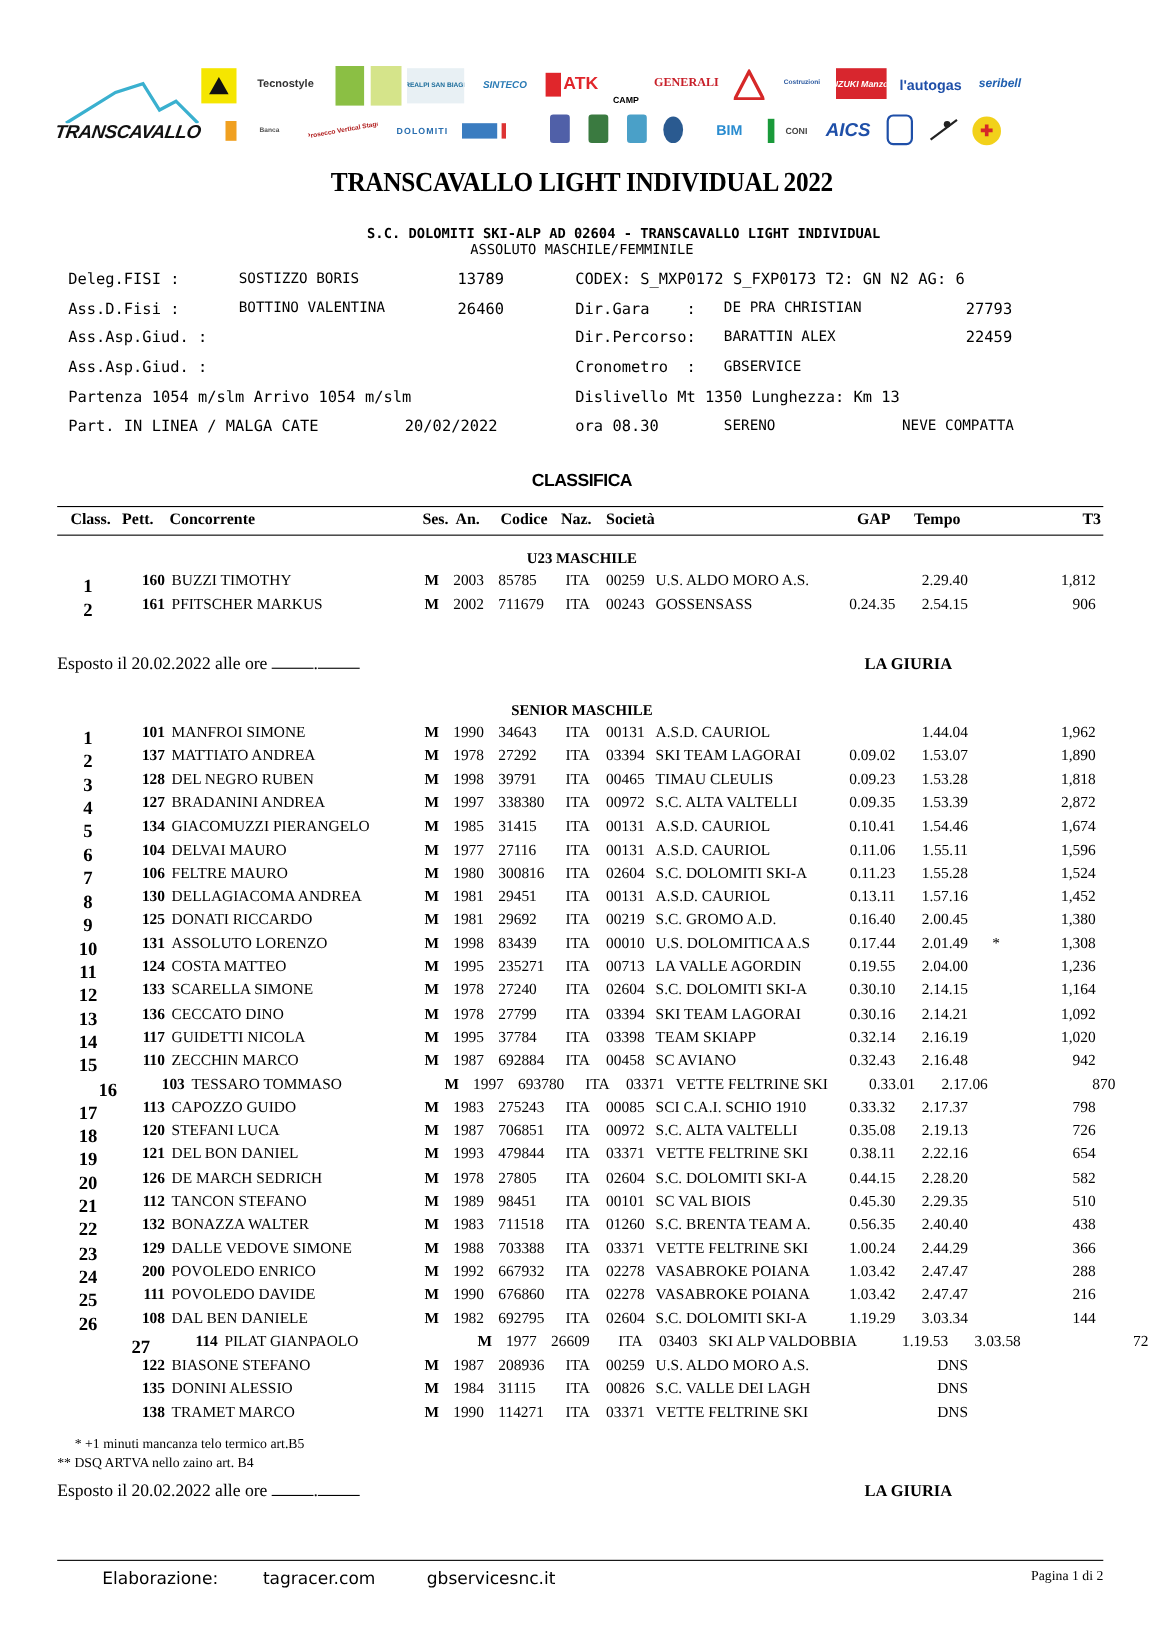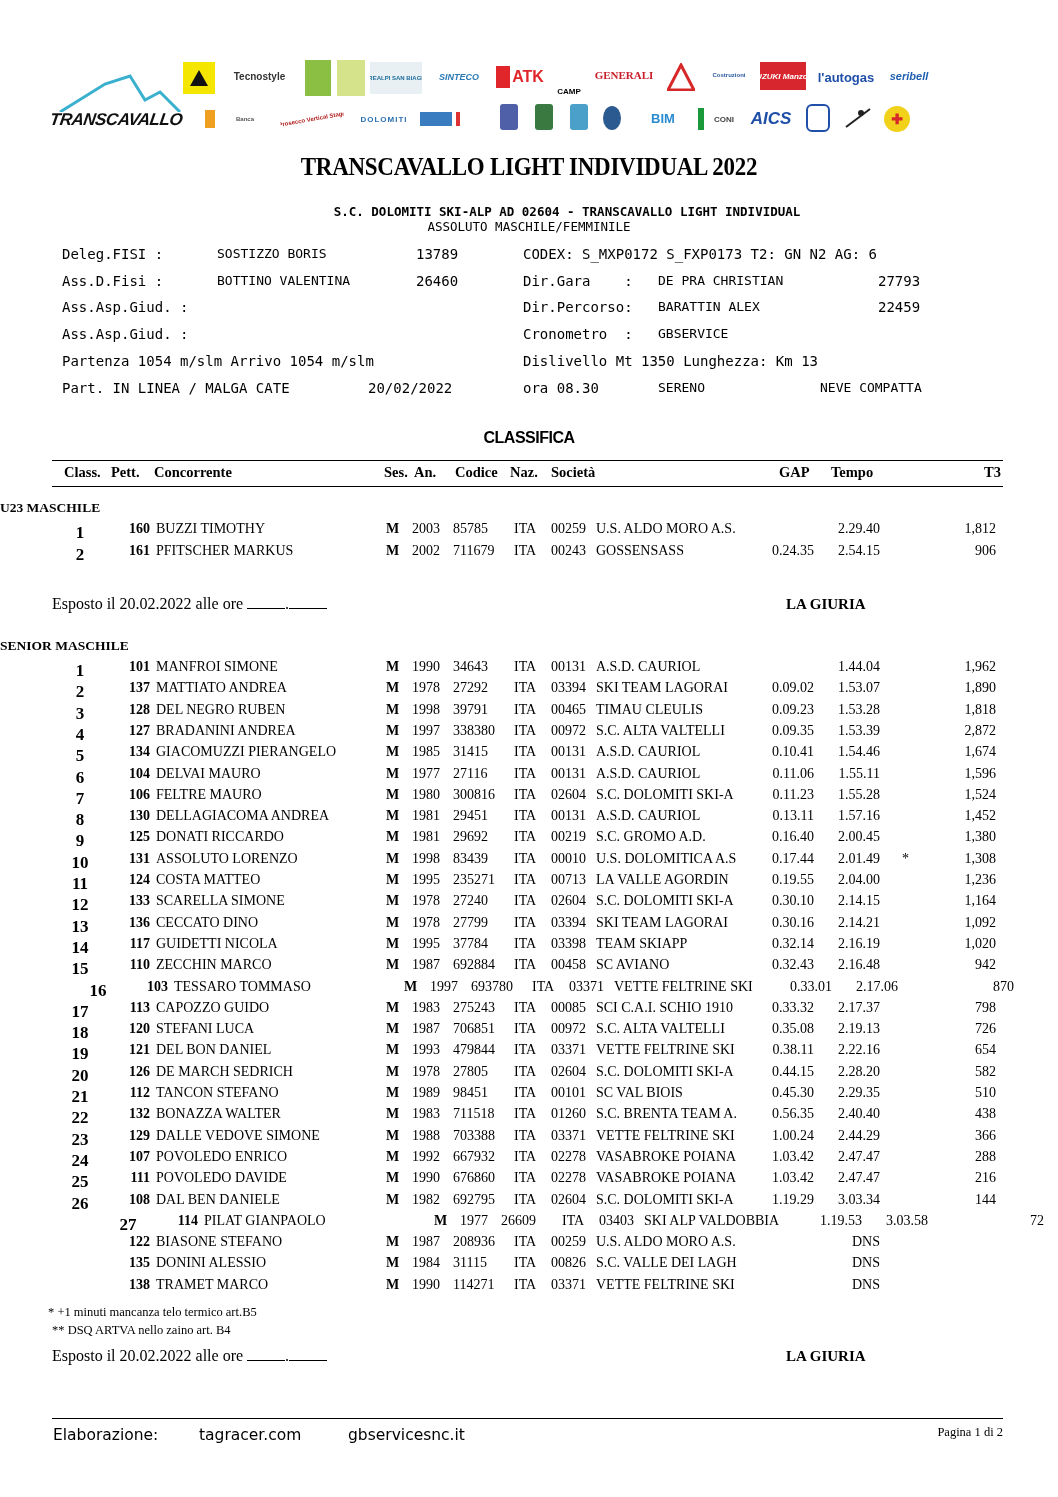--- a/index.html
+++ b/index.html
@@ -15,21 +15,21 @@
   
   .title { left: 0; width: 1058px; top: 153px; text-align: center; font-family: "Liberation Serif", serif; font-weight: bold; font-size: 25px; letter-spacing: -0.3px; transform: scaleX(0.92); }
   .subtitle { left: 0; width: 1058px; text-align: center; font-size: 12.5px; font-weight: bold; }
   .info { font-size: 14px; white-space: nowrap; }
 
   .classifica { left: 0; width: 1058px; top: 429px; text-align: center; font-family: "Liberation Sans", sans-serif; font-weight: bold; font-size: 16px; letter-spacing: -0.5px; }
   .hr { left: 52px; width: 951px; height: 0; border-top: 1.5px solid #000; }
 
   .th { top: 464px; font-family: "Liberation Serif", serif; font-weight: bold; font-size: 14.5px; white-space: nowrap; }
 
-  .cat { left: 0; width: 1058px; font-family: "Liberation Serif", serif; font-weight: bold; font-size: 13.5px; }
+  .cat { left: 0; width: 1058px; text-align: center; font-family: "Liberation Serif", serif; font-weight: bold; font-size: 13.5px; }
 
   .row { position: absolute; left: 0; width: 1058px; height: 21px; font-family: "Liberation Serif", serif; font-size: 14px; }
   .row span { position: absolute; white-space: nowrap; top: 0; }
   .c-class { left: 60px; width: 40px; text-align: center; font-weight: bold; font-size: 17px; top: 2px !important; }
   .c-pett { left: 118px; width: 32px; text-align: right; font-weight: bold; }
   .c-name { left: 156px; }
   .c-ses { left: 386px; font-weight: bold; }
   .c-an { left: 412px; }
   .c-cod { left: 453px; }
   .c-naz { left: 514px; }
@@ -39,21 +39,21 @@
   .c-tempo { left: 826px; width: 54px; text-align: right; }
   .c-flag { left: 902px; }
   .c-t3 { left: 940px; width: 56px; text-align: right; }
 
   .esposto { font-family: "Liberation Serif", serif; font-size: 16px; white-space: nowrap; }
   .blank { display: inline-block; border-bottom: 1.5px solid #000; width: 38px; height: 12px; vertical-align: baseline; }
   .giuria { font-family: "Liberation Serif", serif; font-weight: bold; font-size: 15px; }
   .note { font-family: "Liberation Serif", serif; font-size: 12.5px; white-space: nowrap; }
 
   .footer-line { left: 52px; width: 951px; top: 1418px; border-top: 1.5px solid #000; }
-  .footer { top: 1426px; font-family: "DejaVu Sans", sans-serif; font-size: 15.5px; }
+  .footer { top: 1426px; font-family: "DejaVu Sans", sans-serif; font-size: 15.5px; margin-left: 40px; }
   .page { top: 1425px; right: 55px; font-family: "Liberation Serif", serif; font-size: 12.5px; }
 </style>
 </head>
 <body>
 
 <div class="abs logo-main">
   <svg width="135" height="40" viewBox="0 0 135 40" style="position:absolute;left:0;top:0">
     <polyline points="10,40 55,12 80,4 95,28 110,20 130,40" fill="none" stroke="#3ab0cf" stroke-width="3"></polyline>
   </svg>
   <span class="brand">TRANSCAVALLO</span>
@@ -554,21 +554,21 @@
       <span class="c-naz">ITA</span>
       <span class="c-soc-code">03371</span>
       <span class="c-soc">VETTE FELTRINE SKI</span>
       <span class="c-gap">1.00.24</span>
       <span class="c-tempo">2.44.29</span>
       <span class="c-flag"></span>
       <span class="c-t3">366</span>
     </div>
     <div class="row" style="top: 1148.9px;">
       <span class="c-class">24</span>
-      <span class="c-pett">107</span>
+      <span class="c-pett">200</span>
       <span class="c-name">POVOLEDO ENRICO</span>
       <span class="c-ses">M</span>
       <span class="c-an">1992</span>
       <span class="c-cod">667932</span>
       <span class="c-naz">ITA</span>
       <span class="c-soc-code">02278</span>
       <span class="c-soc">VASABROKE POIANA</span>
       <span class="c-gap">1.03.42</span>
       <span class="c-tempo">2.47.47</span>
       <span class="c-flag"></span>
@@ -659,21 +659,21 @@
       <span class="c-naz">ITA</span>
       <span class="c-soc-code">03371</span>
       <span class="c-soc">VETTE FELTRINE SKI</span>
       <span class="c-gap"></span>
       <span class="c-tempo">DNS</span>
       <span class="c-flag"></span>
       <span class="c-t3"></span>
     </div>
   </div>
 
-<div class="abs note" style="left:48px;top:1305px">* +1 minuti mancanza telo termico art.B5</div>
+<div class="abs note" style="left:68px;top:1305px">* +1 minuti mancanza telo termico art.B5</div>
 <div class="abs note" style="left:52px;top:1323px">** DSQ ARTVA nello zaino art. B4</div>
 
 <div class="abs esposto" style="left:52px;top:1347px">
   <span>Esposto il 20.02.2022 alle ore</span>
   <span class="blank"></span><span>.</span><span class="blank"></span>
 </div>
 <div class="abs giuria" style="left:786px;top:1348px">LA GIURIA</div>
 
 <div class="abs footer-line"></div>
 <span class="abs footer" style="left:53px">Elaborazione:</span>

